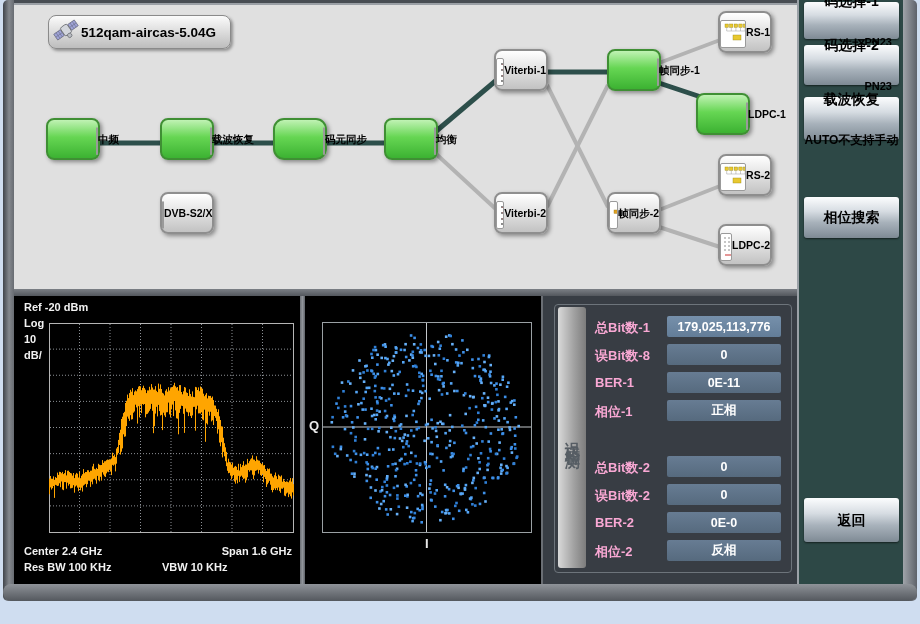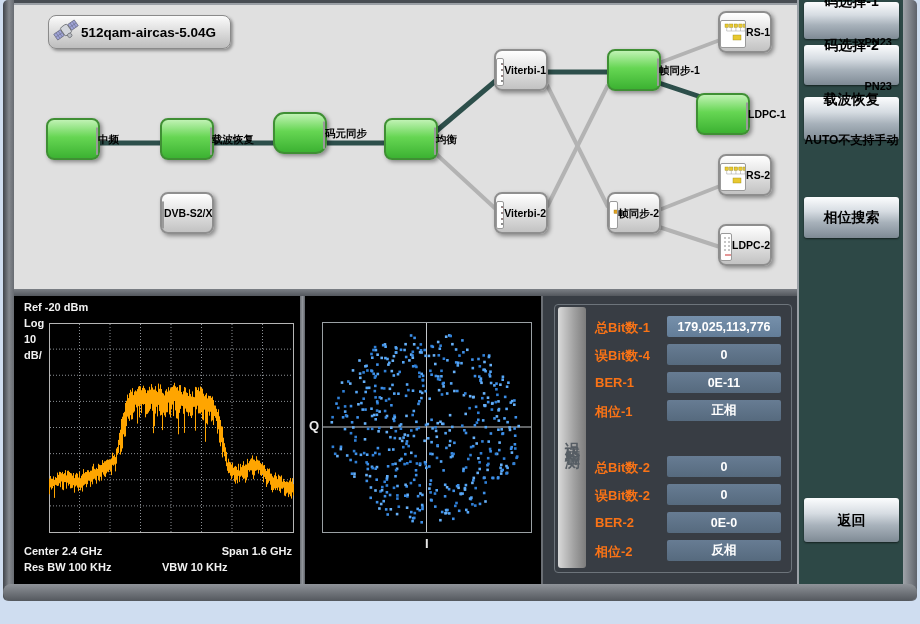--- a/index.html
+++ b/index.html
@@ -55,21 +55,21 @@
   .axis-label{position:absolute;color:#e8e8e8;font-weight:bold;font-size:13px;}
 
   
   #ber-border{position:absolute;left:11px;top:8px;width:236px;height:267px;
     border:1px solid #6d747b;border-radius:4px;}
   #ber-tab{position:absolute;left:15px;top:11px;width:28px;height:261px;border-radius:3px;
     background:linear-gradient(90deg,#d9d9d9,#a3a3a3 55%,#7c7c7c);
     display:flex;align-items:center;justify-content:center;}
   #ber-tab span{writing-mode:vertical-lr;text-orientation:upright;font-weight:bold;
     font-size:15px;color:#565d64;letter-spacing:4px;}
-  .ber-row-label{position:absolute;left:52px;color:#f97316;font-weight:bold;font-size:13px;white-space:nowrap;}
+  .ber-row-label{position:absolute;left:52px;color:#f9a8d4;font-weight:bold;font-size:13px;white-space:nowrap;}
   .ber-value{position:absolute;left:124px;width:114px;height:21px;border-radius:2px;
     background:linear-gradient(180deg,#677c93,#566a7e);display:flex;align-items:center;
     justify-content:center;color:#fff;font-weight:bold;font-size:12.5px;}
 
   
   #sidebar{position:absolute;left:797px;top:0;width:106px;height:584px;background:#2d4846;
     border-left:2px solid #9ba1a7;box-sizing:border-box;}
   .sbtn{position:absolute;left:5px;width:95px;border-radius:3px;cursor:default;
     background:linear-gradient(180deg,#fcfdfe 0%,#d6dce2 35%,#a8b2bb 62%,#8e99a3 86%,#7e8a94 100%);
     box-shadow:0 1px 2px rgba(0,0,0,.55);
@@ -113,21 +113,21 @@
         <div class="block-icon">
           <svg viewBox="0 0 44 26">
             <g fill="none" stroke-width="1.4">
               <path d="M4 20 V7 H11 V20 H18 V7 H25 V20 H32 V7 H39" stroke="#d04040"></path>
               <path d="M5 21 V8 H12 V21 H19 V8 H26 V21 H33 V8 H40" stroke="#4055d0" opacity=".8"></path>
             </g>
           </svg>
         </div>
         <div class="block-label">载波恢复</div>
       </div>
-      <div class="block active" style="left: 273px; top: 112px; border-radius: 11px;">
+      <div class="block active" style="left: 273px; top: 118px; border-radius: 11px;">
         <div class="block-icon">
           <svg viewBox="0 0 44 26">
             <rect x="2" y="2" width="18" height="22" fill="#fff" stroke="#9aa" stroke-width=".8"></rect>
             <g stroke="#2233bb" fill="none" stroke-width="1">
               <path d="M3 5 C11 13 13 13 19 21"></path>
               <path d="M3 21 C11 13 13 13 19 5"></path>
               <path d="M3 13 C8 5 15 5 19 13"></path>
               <path d="M3 13 C8 21 15 21 19 13"></path>
             </g>
             <rect x="24" y="2" width="18" height="22" fill="#fff" stroke="#9aa" stroke-width=".8"></rect>
@@ -1047,21 +1047,21 @@
   </div>
 
   <div id="ber-panel">
     <div id="ber-border"></div>
     <div id="ber-tab">
       <span>误码检测</span>
     </div>
     <div id="ber-rows">
         <div class="ber-row-label" style="top: 23px;">总Bit数-1</div>
         <div class="ber-value" style="top: 20px; background: linear-gradient(rgb(118, 144, 171), rgb(99, 125, 152));">179,025,113,776</div>
-        <div class="ber-row-label" style="top: 51px;">误Bit数-4</div>
+        <div class="ber-row-label" style="top: 51px;">误Bit数-8</div>
         <div class="ber-value" style="top: 48px;">0</div>
         <div class="ber-row-label" style="top: 79px;">BER-1</div>
         <div class="ber-value" style="top: 76px;">0E-11</div>
         <div class="ber-row-label" style="top: 107px;">相位-1</div>
         <div class="ber-value" style="top: 104px;">正相</div>
         <div class="ber-row-label" style="top: 163px;">总Bit数-2</div>
         <div class="ber-value" style="top: 160px;">0</div>
         <div class="ber-row-label" style="top: 191px;">误Bit数-2</div>
         <div class="ber-value" style="top: 188px;">0</div>
         <div class="ber-row-label" style="top: 219px;">BER-2</div>

